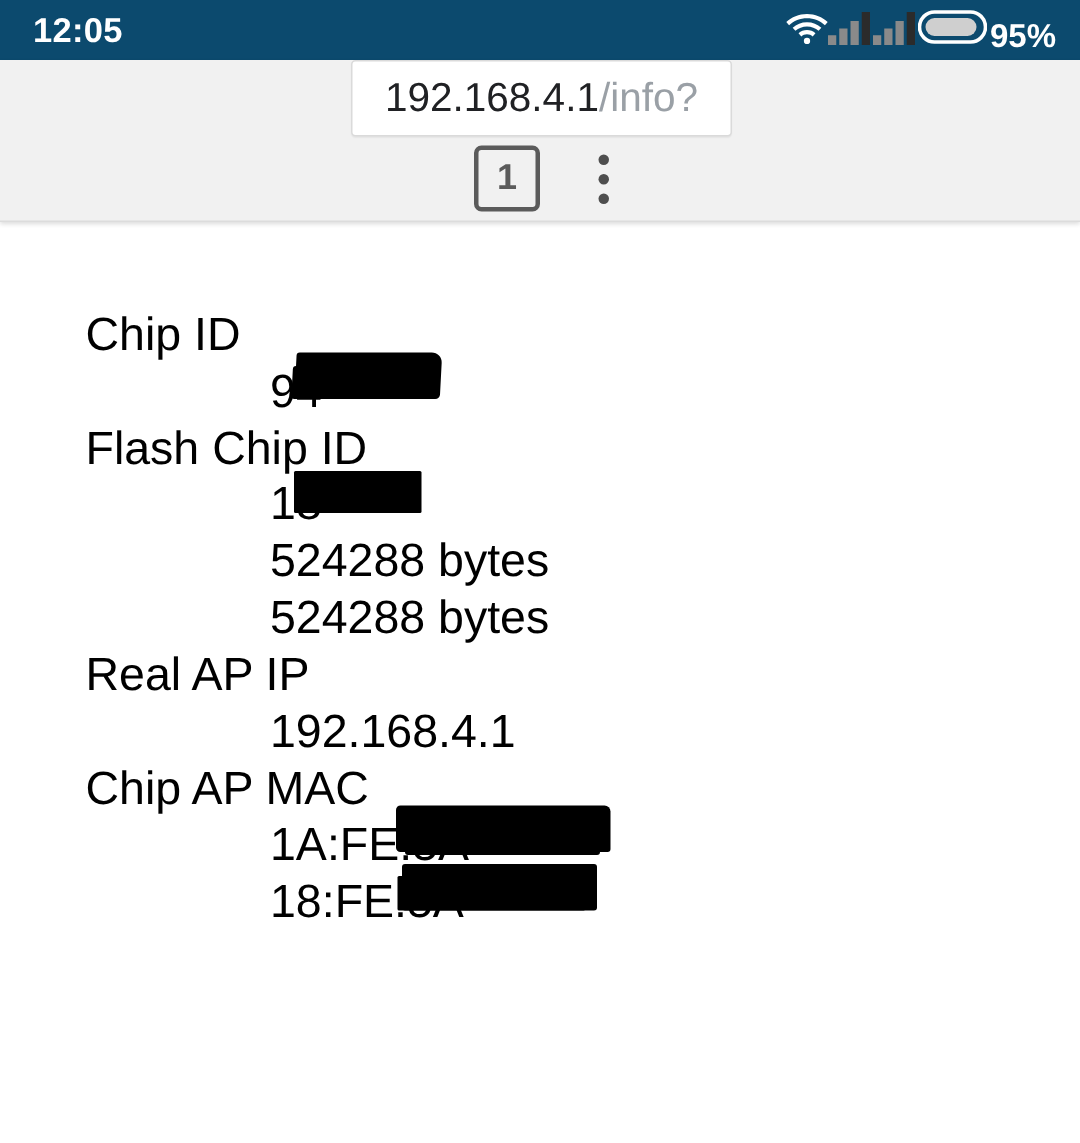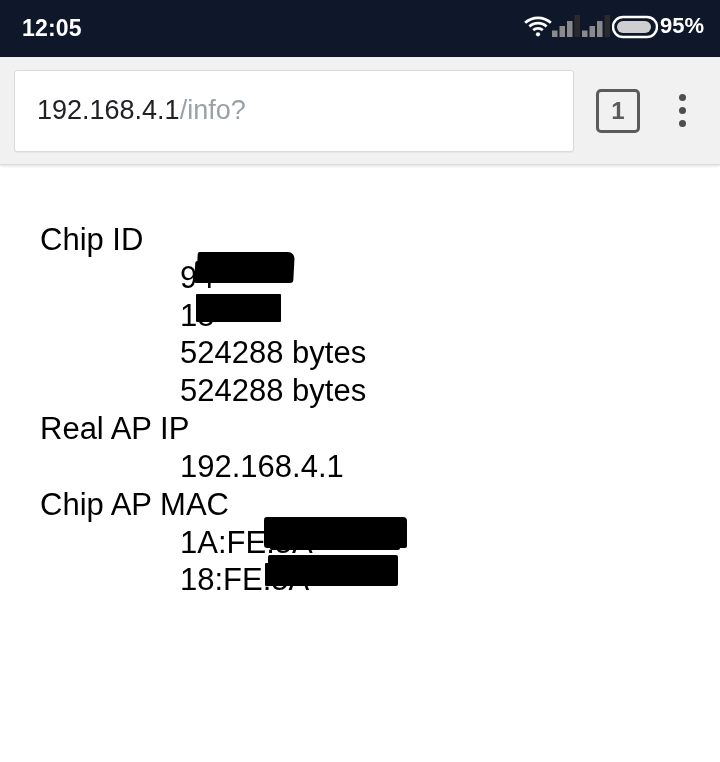--- a/index.html
+++ b/index.html
@@ -10,39 +10,39 @@
     overflow: hidden;
   }
 
   body {
     font-family: "Liberation Sans", sans-serif;
     background: #ffffff;
   }
 
   
   .status-bar {
-    height: 57px;
-    background: #0f172a;
+    height: 40px;
+    background: #0c4a6e;
     display: flex;
     align-items: center;
     justify-content: space-between;
     padding: 0 16px 0 22px;
   }
 
   .status-clock {
     color: #ffffff;
     font-size: 23px;
     font-weight: bold;
     letter-spacing: 0.2px;
     line-height: 1;
   }
 
   .status-icons {
     display: flex;
-    align-items: flex-start;
+    align-items: flex-end;
   }
 
   .icon-wifi { display: block; }
 
   .icon-signal { display: block; }
 
   .icon-battery { display: block; }
 
   .battery-pct {
     color: #ffffff;
@@ -56,20 +56,21 @@
   .browser-toolbar {
     height: 108px;
     background: #f1f1f1;
     display: flex;
     align-items: center;
     padding: 0 12px 0 14px;
     border-bottom: 1px solid #dcdcdc;
     box-shadow: 0 1px 3px rgba(0,0,0,0.14);
     position: relative;
     z-index: 2;
+    flex-direction: column;
   }
 
   .omnibox {
     flex: 1;
     height: 82px;
     background: #ffffff;
     border: 1px solid #dadada;
     border-radius: 3px;
     display: flex;
     align-items: center;
@@ -134,21 +135,21 @@
     overflow: hidden;
   }
 
   .info-list {
     margin: 0;
   }
 
   .info-term {
     font-size: 31px;
     color: #000000;
-    margin-left: 40px;
+    margin-left: 57px;
     line-height: 1.22;
     white-space: nowrap;
   }
 
   .info-def {
     font-size: 31px;
     color: #000000;
     margin-left: 180px;
     line-height: 1.22;
     white-space: nowrap;
@@ -302,20 +303,21 @@
 
   </div>
 </div>
 
 <div class="page-content">
   <dl class="info-list">
 
     <dt class="info-term">Chip ID</dt>
     <dd class="info-def"><span class="value-inline"><span>9</span><span class="redaction r-chipid"></span><span>4</span></span></dd>
 
+    <dt class="info-term">Flash Chip ID</dt>
     <dd class="info-def"><span class="value-inline"><span>1</span><span class="redaction r-flashid"></span><span>8</span></span></dd>
 
     <dd class="info-def">524288 bytes</dd>
 
     <dd class="info-def">524288 bytes</dd>
 
     <dt class="info-term">Real AP IP</dt>
     <dd class="info-def">192.168.4.1</dd>
 
     <dt class="info-term">Chip AP MAC</dt>

